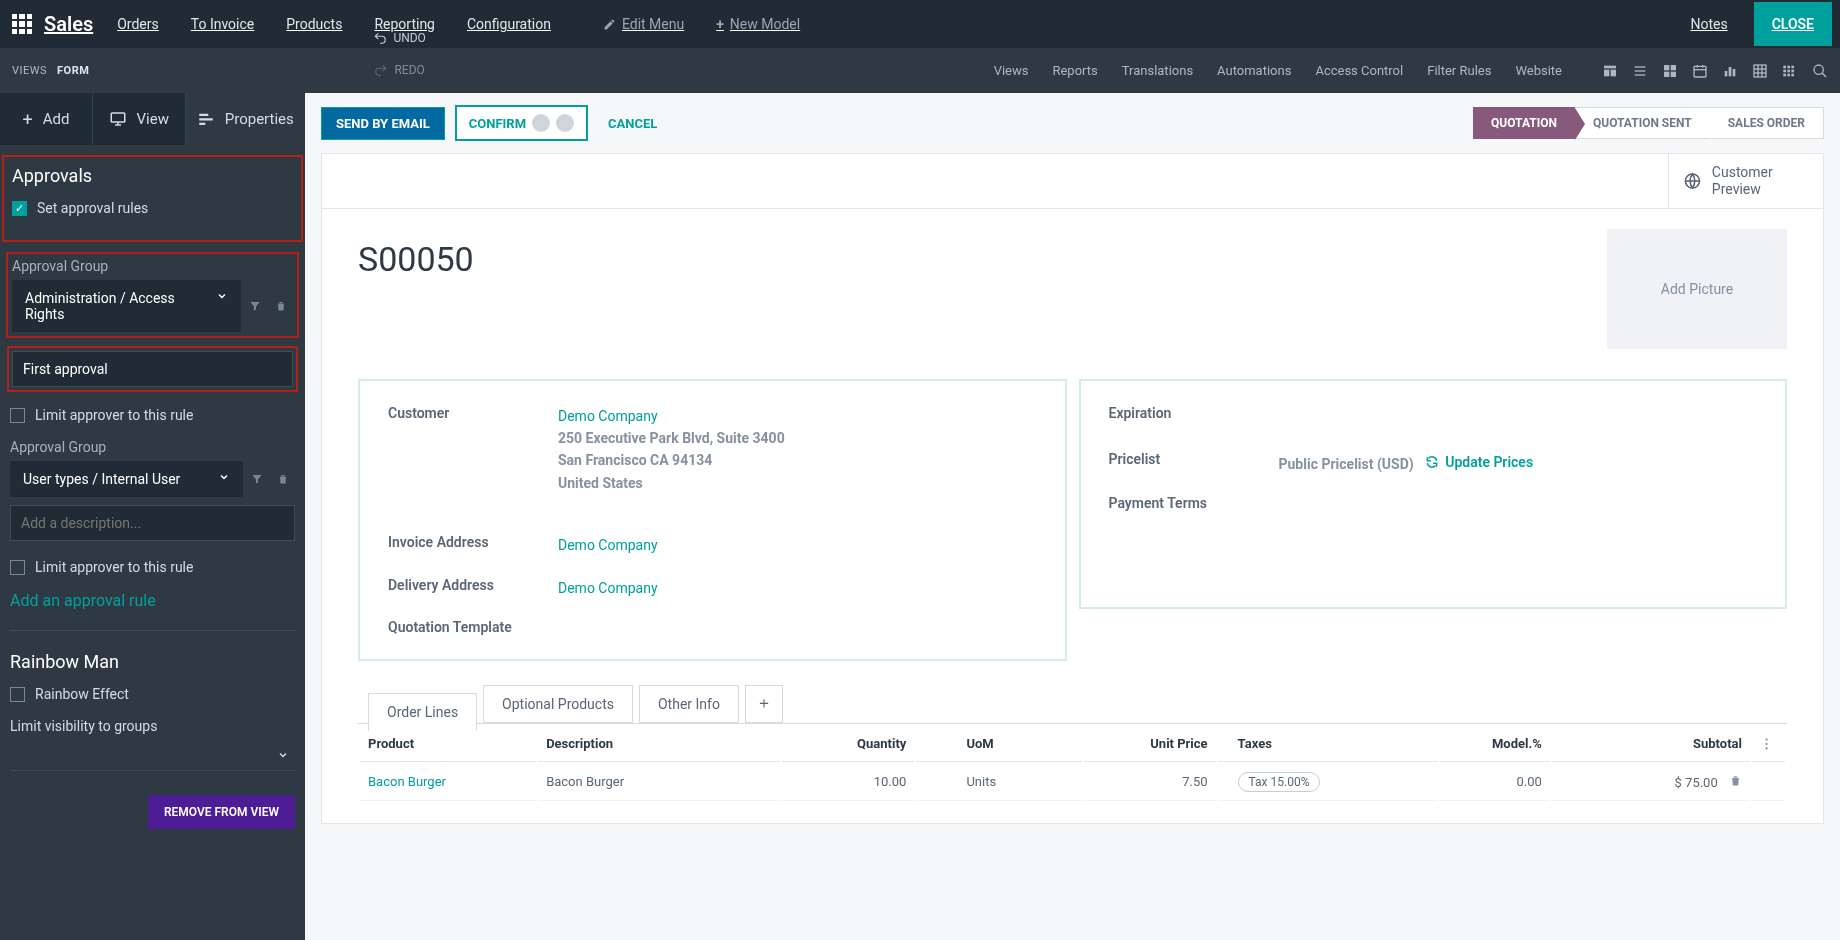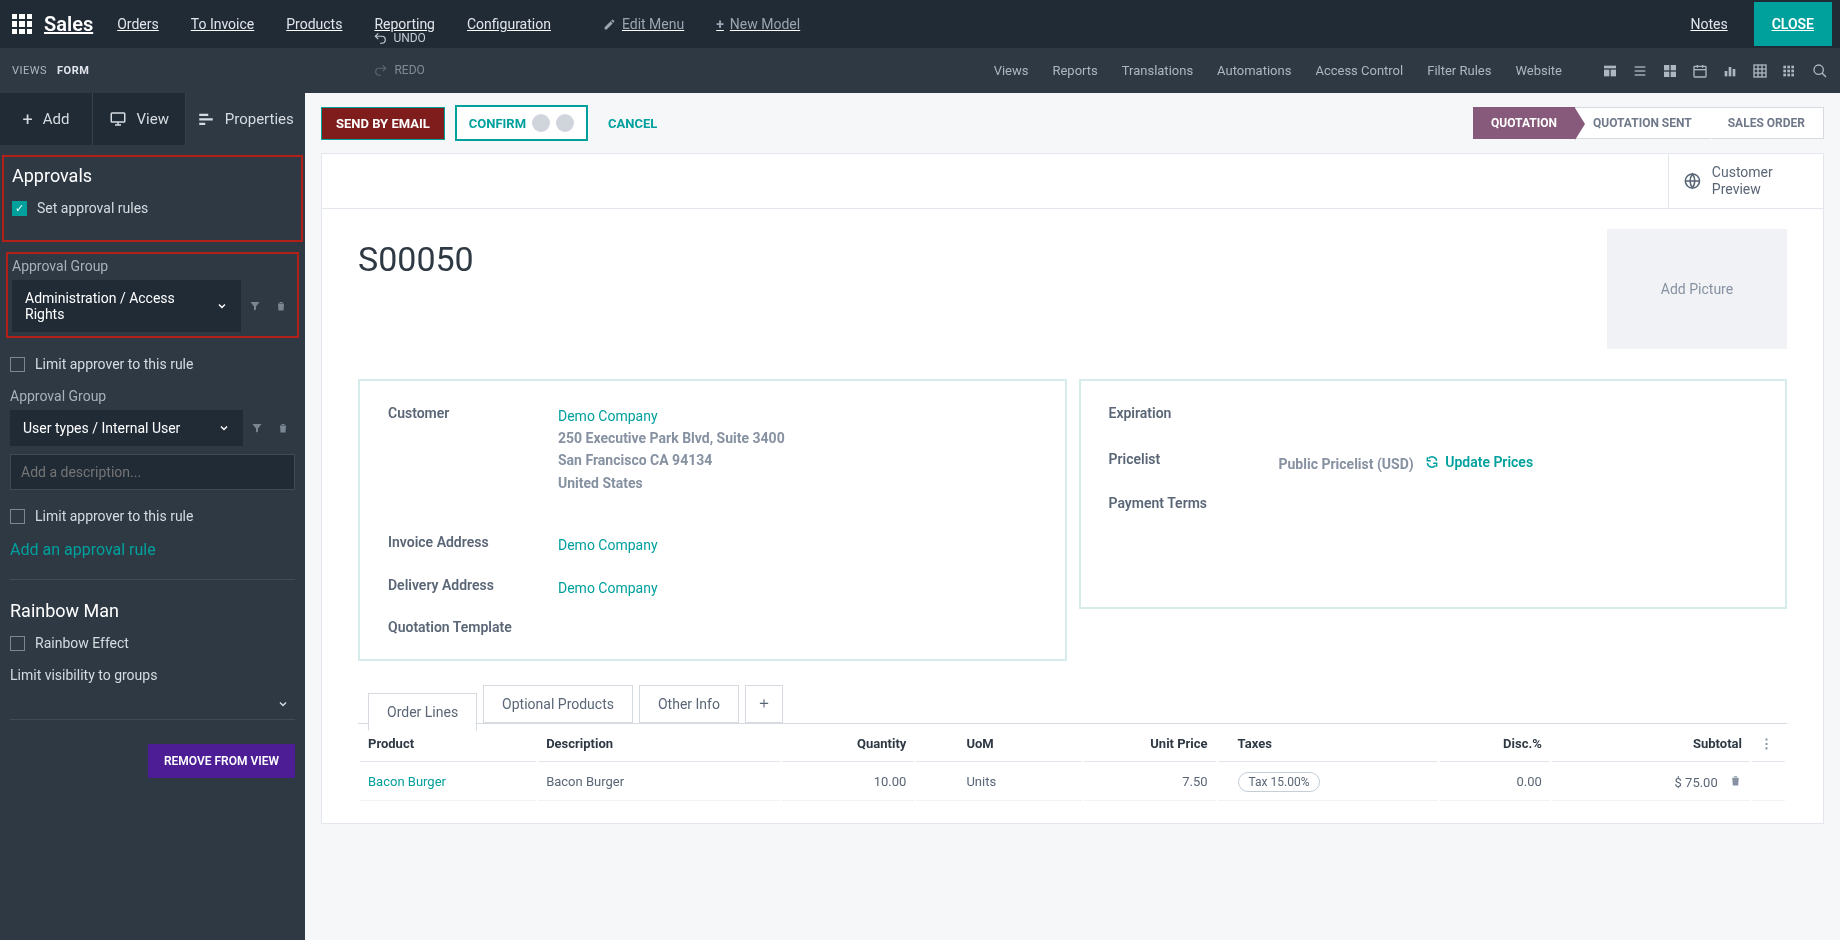--- a/index.html
+++ b/index.html
@@ -41,36 +41,36 @@
 .sidebar-tab { flex: 1; display: flex; align-items: center; justify-content: center; gap: 10px; cursor: pointer; background: #212b36; color: #d5dbe1; font-size: 15px; border-right: 1px solid #374350; }
 .sidebar-tab:last-child { border-right: none; }
 .sidebar-tab.active { background: #2e3944; }
 .sidebar-body { padding: 18px 10px 10px 10px; }
 .section-title { font-size: 18px; font-weight: 400; margin-bottom: 14px; color: #fff; }
 .checkbox-row { display: flex; align-items: center; gap: 10px; margin: 10px 0 16px 0; cursor: pointer; }
 .checkbox { width: 15px; height: 15px; background: #00a09d; display: flex; align-items: center; justify-content: center; color: #fff; font-size: 11px; }
 .checkbox.empty { background: transparent; border: 1px solid #7a8793; }
 .field-label { color: #a8b1bb; font-size: 14px; margin-bottom: 6px; margin-top: 14px; }
 .select-row { display: flex; align-items: center; gap: 8px; }
-.select-box { flex: 1; background: #212b36; padding: 9px 12px; display: flex; align-items: center; justify-content: space-between; cursor: pointer; color: #fff; font-size: 14px; border: 1px solid #212b36; }
+.select-box { flex: 1; background: #212b36; padding: 9px 12px; display: flex; align-items: flex-start; justify-content: space-between; cursor: pointer; color: #fff; font-size: 14px; border: 1px solid #212b36; }
 .icon-btn-sm { color: #7a8793; cursor: pointer; width: 18px; text-align: center; }
 .text-input { width: 100%; background: #212b36; border: 1px solid #3f4b57; color: #fff; padding: 9px 10px; font-size: 14px; outline: none; margin-top: 8px; }
 .text-input.placeholder { color: #7a8793; }
 .link-add { color: #00a09d; font-size: 16px; cursor: pointer; margin-top: 14px; display: block; }
 .divider-dark { border: none; border-top: 1px solid #3f4b57; margin: 20px 0; }
 .select-full { width: 100%; background: #2e3944; border-bottom: 1px solid #3f4b57; padding: 9px 6px; display: flex; justify-content: flex-end; align-items: center; cursor: pointer; }
 .remove-btn { background: #4c1d95; color: #fff; font-weight: 600; font-size: 12px; padding: 10px 16px; cursor: pointer; float: right; margin-top: 24px; }
 .highlight-box-1 { border: 2px solid #b32018; padding: 8px; margin: -8px; margin-bottom:10px; }
 .highlight-box-2 { border: 2px solid #b32018; padding: 4px; margin: -4px; margin-top:6px; margin-bottom:8px; }
 .highlight-box-3 { border: 2px solid #b32018; padding: 3px; margin: -3px; margin-top:4px; }
 
 
 .content { flex: 1; background: #f6f7f9; overflow-y: auto; padding: 12px 16px; }
 .action-row { display: flex; align-items: center; margin-bottom: 12px; }
-.btn-teal { background: #7f1d1d; color: #fff; font-weight: 700; font-size: 13px; padding: 8px 14px; cursor: pointer; border: 1px solid #00a09d; }
+.btn-teal { background: #0369a1; color: #fff; font-weight: 700; font-size: 13px; padding: 8px 14px; cursor: pointer; border: 1px solid #00a09d; }
 .btn-outline-teal { background: #fff; color: #00a09d; font-weight: 700; font-size: 13px; padding: 7px 12px; cursor: pointer; border: 2px solid #00a09d; margin-left: 10px; display: flex; align-items: center; gap: 6px; }
 .btn-outline-teal .avatar { width: 18px; height: 18px; border-radius: 50%; background: #d0d5dc; }
 .btn-text-teal { color: #00a09d; font-weight: 700; font-size: 13px; padding: 8px 14px; cursor: pointer; margin-left: 6px; }
 .stage-bar { margin-left: auto; display: flex; align-items: center; }
 .stage { padding: 8px 18px; font-size: 12px; font-weight: 700; color: #70798a; background: #fff; position: relative; border-top: 1px solid #d6dbe2; border-bottom: 1px solid #d6dbe2; }
 .stage.active { background: #875a7b; color: #fff; border-color: #875a7b; }
 .stage::after { content: ""; position: absolute; right: -10px; top: 0; width: 0; height: 0; border-top: 16px solid transparent; border-bottom: 16px solid transparent; border-left: 10px solid #fff; z-index: 2; }
 .stage.active::after { border-left-color: #875a7b; }
 .stage.last::after { display: none; }
 .stage:not(.active):not(.last)::after { border-left-color:#fff; }
@@ -290,20 +290,23 @@
               </svg>
           </span>
           <span class="icon-btn-sm">
             <svg width="12" height="12" viewBox="0 0 24 24" fill="#7a8793">
                 <path d="M6 7h12l-1 14H7L6 7zm3-3h6v2H9V4z"></path>
               </svg>
           </span>
         </div>
       </div>
 
+      <div class="highlight-box-3">
+        <input class="text-input" style="margin-top: 0px;" value="First approval">
+      </div>
 
       <div class="checkbox-row" style="margin-top:18px;">
         <div class="checkbox empty"></div>
         <span>Limit approver to this rule</span>
       </div>
 
       <div class="field-label">Approval Group</div>
       <div class="select-row">
         <div class="select-box">
           <span>User types / Internal User</span>
@@ -450,21 +453,21 @@
 
         <table class="order-table">
           <thead>
             <tr>
               <th style="width:160px;">Product</th>
               <th style="width:220px;">Description</th>
               <th class="right" style="width:120px;">Quantity</th>
               <th style="width:150px; padding-left:50px;">UoM</th>
               <th class="right" style="width:120px;">Unit Price</th>
               <th style="width:200px; padding-left:20px;">Taxes</th>
-              <th class="right" style="width:100px;">Disc.%</th>
+              <th class="right" style="width:100px;">Model.%</th>
               <th class="right" style="width:180px;">Subtotal</th>
               <th style="width:30px;">
                 <span class="kebab">⋮</span>
               </th>
             </tr>
           </thead>
           <tbody>
             <tr>
               <td><span class="prod-link">Bacon Burger</span></td>
               <td>Bacon Burger</td>

